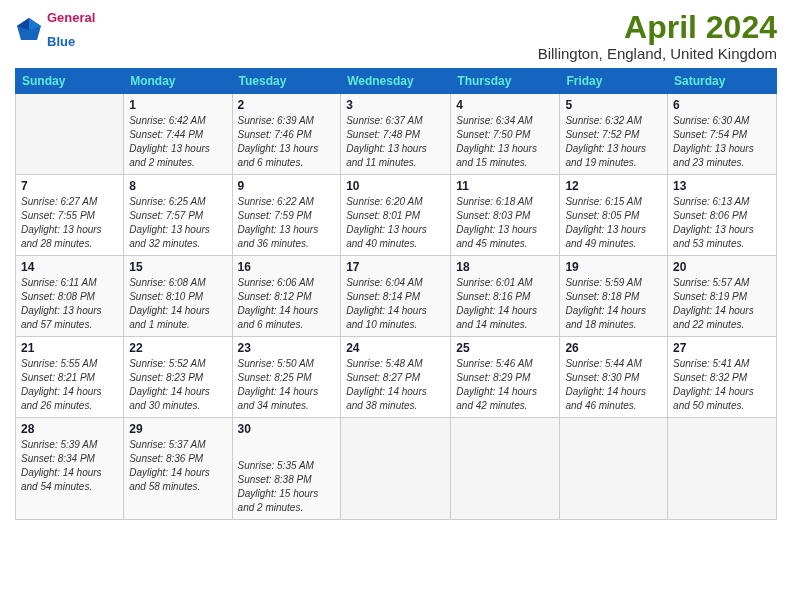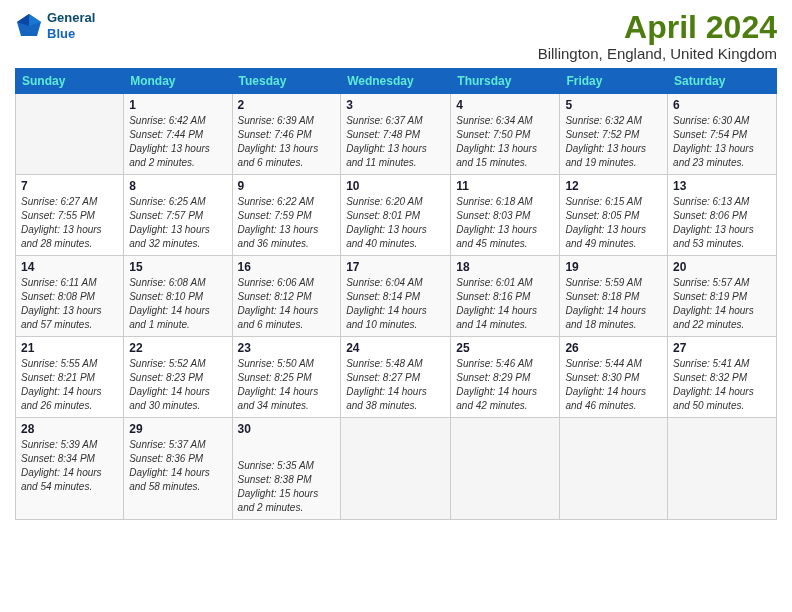--- a/index.html
+++ b/index.html
@@ -19,22 +19,22 @@
     .logo {
       display: flex;
       align-items: center;
       gap: 4px;
     }
     .logo-text {
       font-size: 13px;
       font-weight: bold;
       line-height: 1.2;
     }
-    .logo-text .general { color: #0c4a6e; }
-    .logo-text .blue { color: #1565c0; }
+    .logo-text .general { color: #be185d; }
+    .logo-text .blue { color: #1565c0; margin-top: 8px; }
     .logo-icon {
       width: 28px;
       height: 28px;
     }
     .title-area {
       text-align: right;
     }
     .month-title {
       font-size: 32px;
       font-weight: bold;

